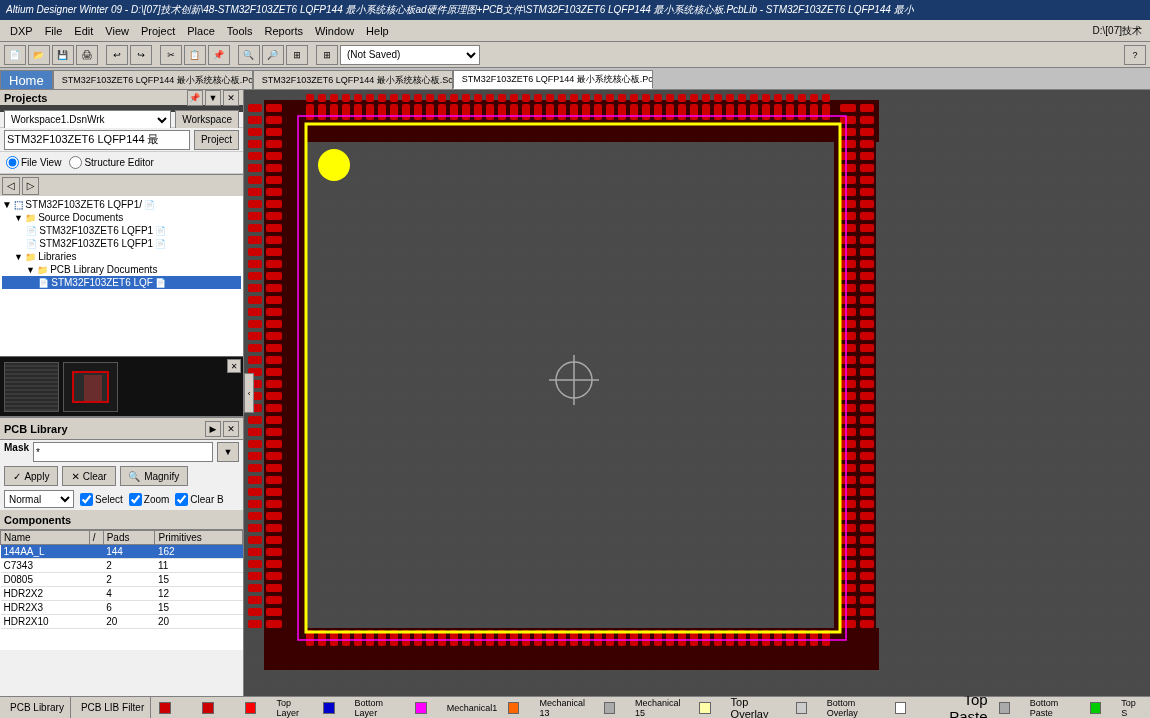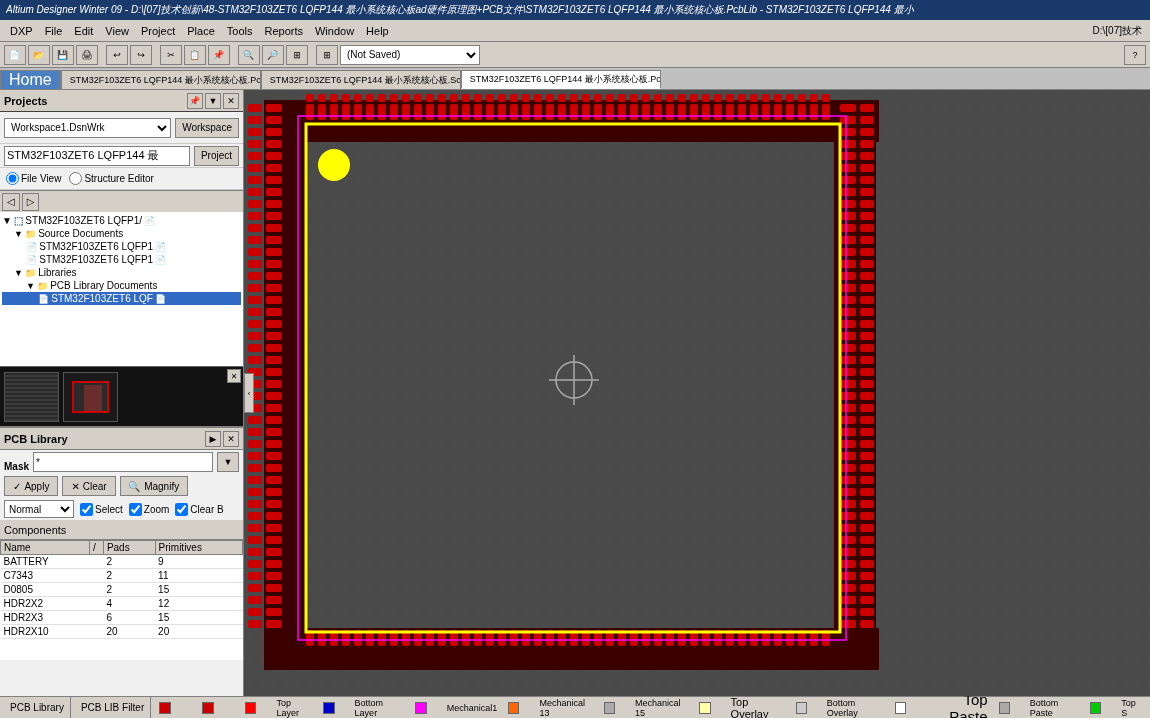--- a/index.html
+++ b/index.html
@@ -83,21 +83,21 @@
       overflow: hidden;
     }
     .tab.active { background: white; border-bottom: 1px solid white; }
     .tab-home {
       height: 19px;
       padding: 6px 8px;
       background: #4a7fc1;
       border: 1px solid #808080;
       border-bottom: none;
       color: white;
-      font-size: 16px;
+      font-size: 13px;
       display: flex; align-items: center;
       cursor: pointer;
     }
 
     
     #main-layout {
       display: flex;
       height: calc(718px - 22px - 20px - 26px - 22px - 22px);
       
     }
@@ -109,38 +109,38 @@
       border-right: 1px solid #808080;
       display: flex;
       flex-direction: column;
       overflow: hidden;
     }
 
     
     #projects-header {
       height: 22px;
       background: #d4d0c8;
-      border-bottom: 1px solid #404040;
+      border-bottom: 7px solid #404040;
       display: flex;
       align-items: center;
       padding: 0 4px;
       justify-content: space-between;
     }
     #projects-header span { font-weight: bold; font-size: 11px; }
     .panel-btn {
       width: 16px; height: 16px;
       background: #d4d0c8;
       border: 1px solid #808080;
       cursor: pointer;
       font-size: 9px;
       display: flex; align-items: center; justify-content: center;
     }
 
     #workspace-row {
-      height: 32px;
+      height: 16px;
       display: flex;
       align-items: center;
       padding: 2px 4px;
       gap: 4px;
       background: #f0f0f0;
       border-bottom: 1px solid #ccc;
     }
     .ws-dropdown {
       flex: 1;
       height: 20px;
@@ -250,21 +250,21 @@
       display: flex;
       align-items: center;
       padding: 0 4px;
       justify-content: space-between;
     }
     #pcblib-header span { font-weight: bold; font-size: 11px; }
 
     .mask-row {
       height: 24px;
       display: flex;
-      align-items: flex-end;
+      align-items: flex-start;
       padding: 2px 4px;
       gap: 4px;
     }
     .mask-label { font-size: 10px; font-weight: bold; }
     .mask-input {
       flex: 1;
       height: 20px;
       border: 1px solid #808080;
       background: white;
       font-size: 10px;
@@ -601,38 +601,38 @@
           <span>Zoom</span>
         </label>
         <label class="cb-label">
           <input type="checkbox" checked="" style="">
           <span>Clear B</span>
         </label>
       </div>
 
       <div id="components-section">
         <div id="components-header">
-          <span style="font-weight:normal;">Components</span>
+          <span style="font-weight:bold;">Components</span>
         </div>
         <div id="comp-table-container" style="flex:1; overflow-y:auto; background:white; max-height:120px;">
           <table>
             <thead>
               <tr>
                 <th>Name</th>
                 <th style="width:14px;">/</th>
                 <th>Pads</th>
                 <th>Primitives</th>
               </tr>
             </thead>
             <tbody id="comp-table-body">
-                <tr>
-                  <td>BATTERY</td>
+            <tr class="selected">
+                  <td>144AA_L</td>
                   <td></td>
-                  <td>2</td>
-                  <td>9</td>
+                  <td>144</td>
+                  <td>162</td>
                 </tr>
                 <tr>
                   <td>C7343</td>
                   <td></td>
                   <td>2</td>
                   <td>11</td>
                 </tr>
                 <tr>
                   <td>D0805</td>
                   <td></td>

